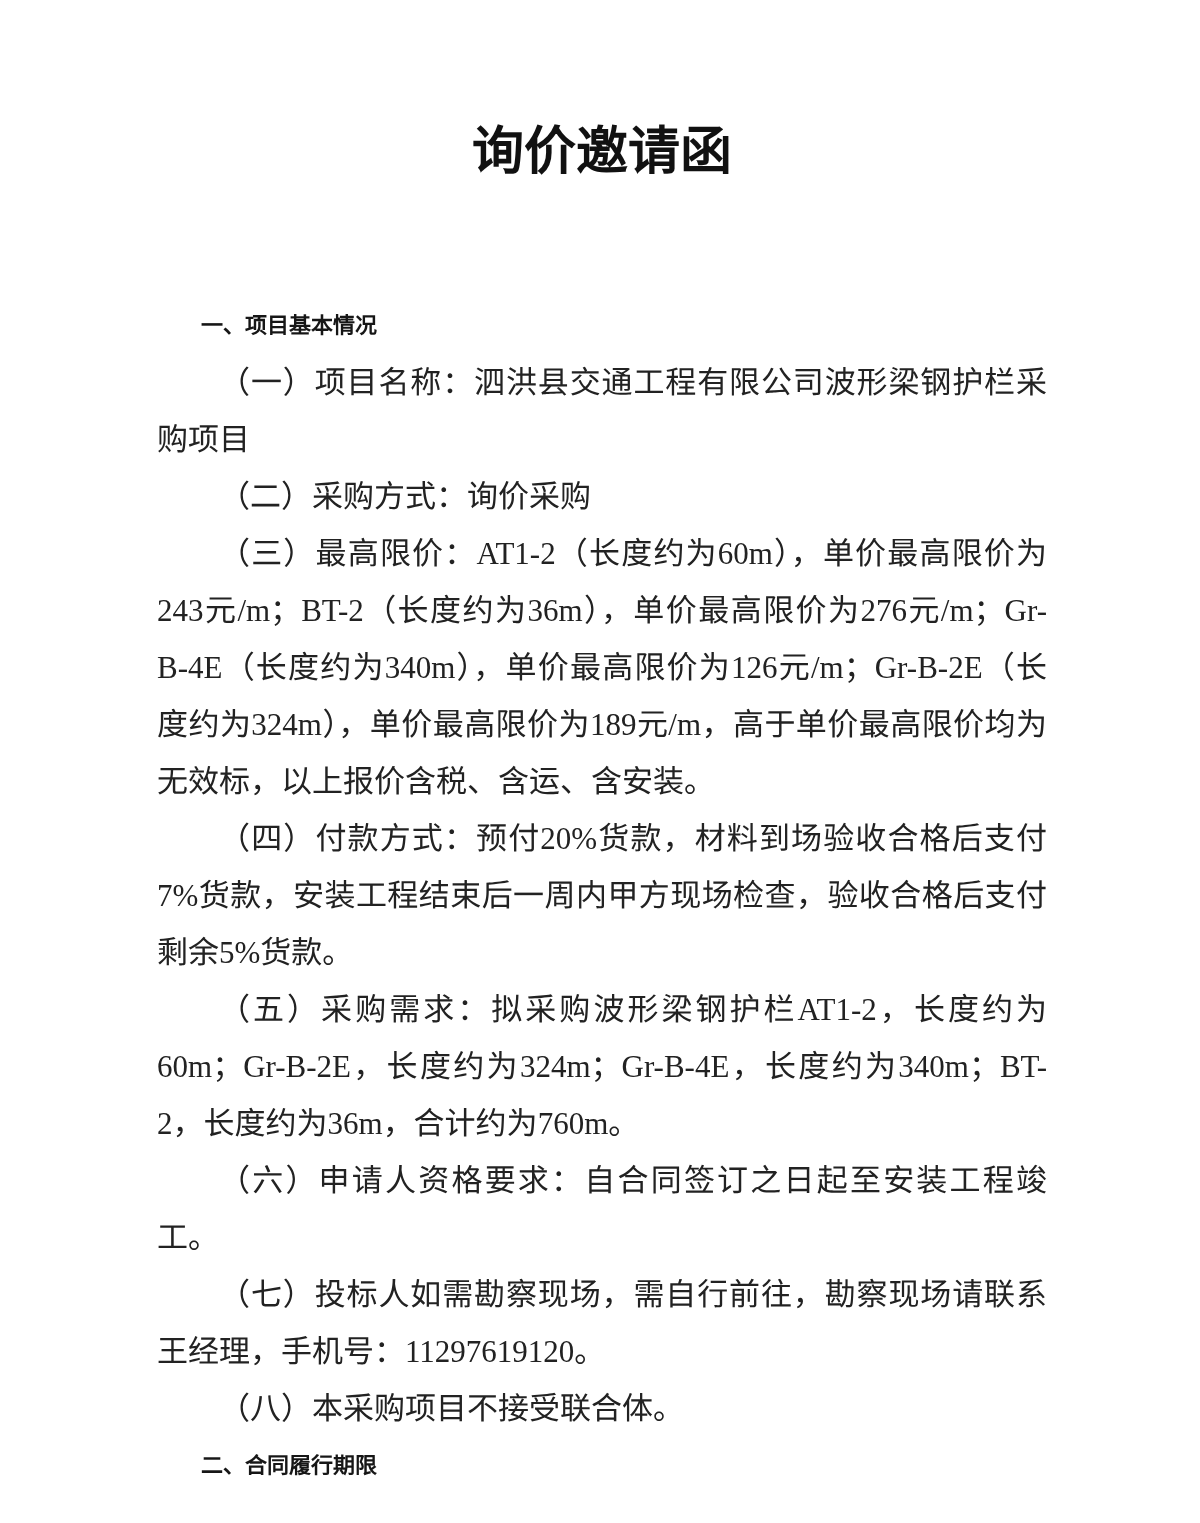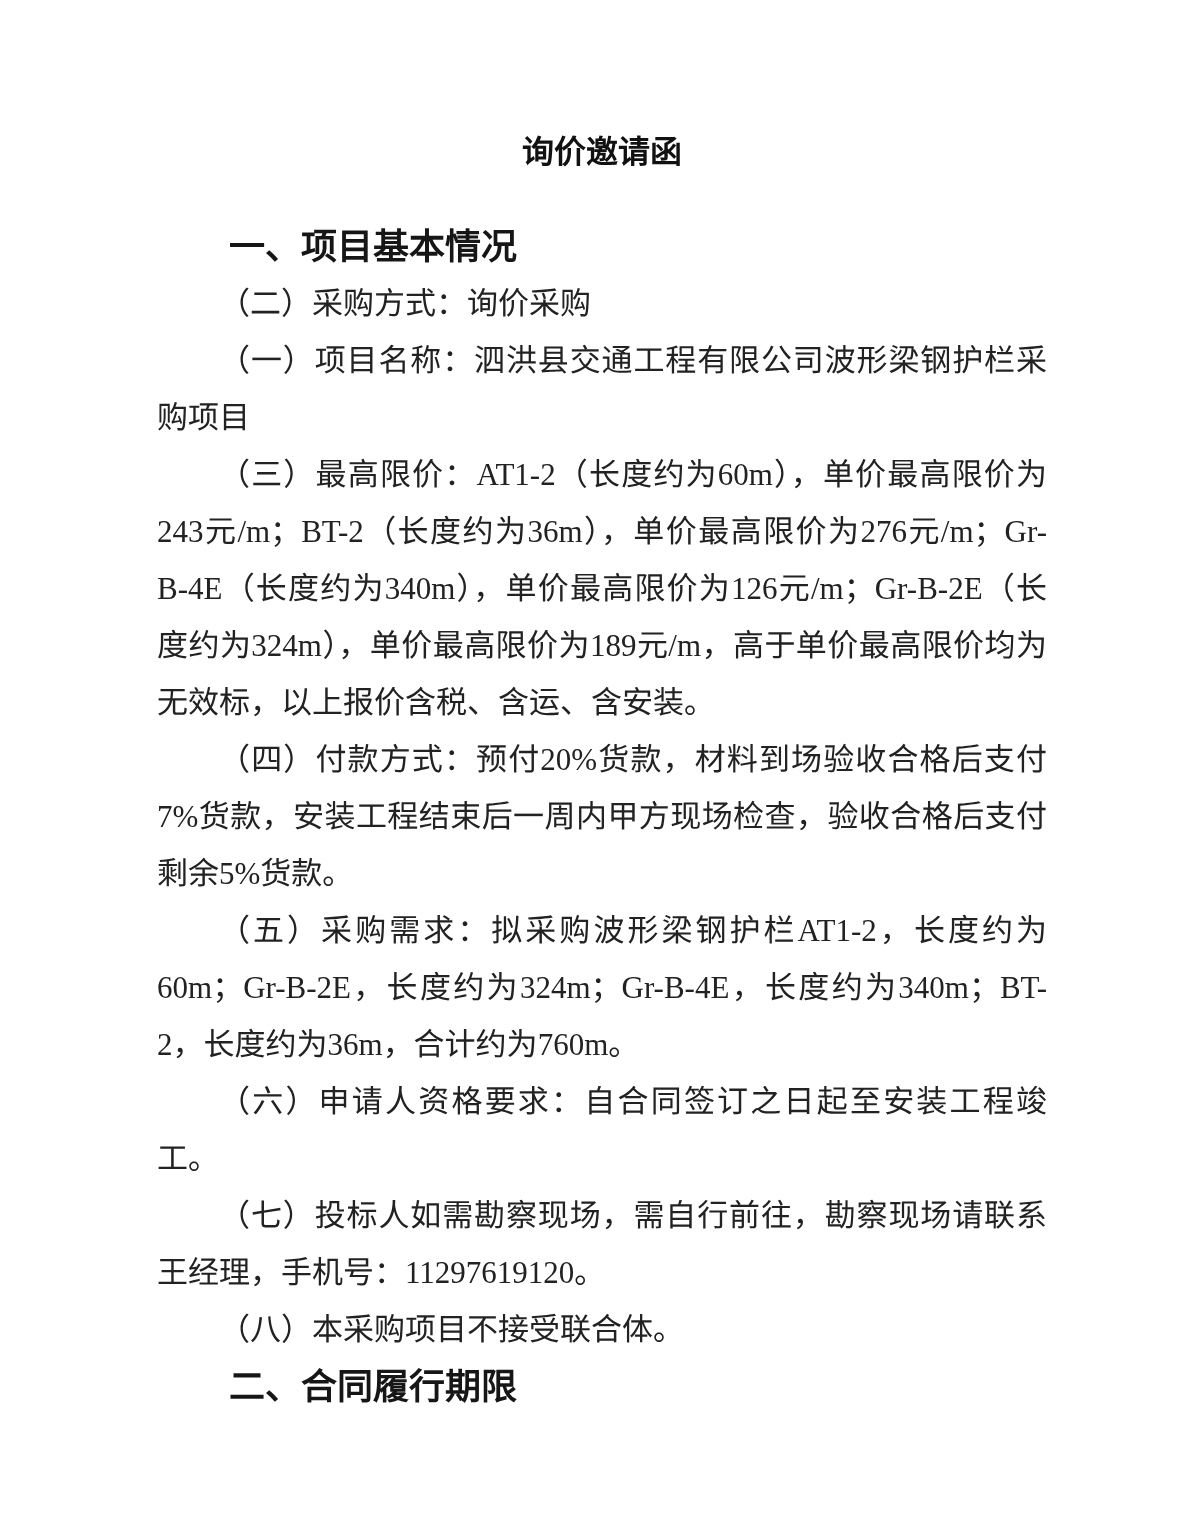--- a/index.html
+++ b/index.html
@@ -15,57 +15,57 @@
     box-sizing: border-box;
     margin: 0 auto;
     padding: 122px 153px 0 157px;
     background: #ffffff;
     color: #1e1e1e;
     overflow: hidden;
   }
   .doc-title {
     font-family: "Liberation Serif", "DejaVu Serif", serif;
     font-weight: 700;
-    font-size: 32px;
+    font-size: 52px;
     line-height: 60px;
     text-align: center;
-    margin: 0 0 36px 0;
+    margin: 0 0 115px 0;
     color: #111111;
   }
   .doc-body {
     font-family: "Liberation Serif", "DejaVu Serif", serif;
     font-size: 31px;
     line-height: 57px;
     text-align: justify;
     color: #222222;
   }
   .doc-body p {
     margin: 0;
     padding: 0;
     text-indent: 2em;
   }
   .doc-body p.heading {
     font-family: "Liberation Sans", "DejaVu Sans", sans-serif;
-    font-size: 36px;
+    font-size: 22px;
     font-weight: 700;
     color: #161616;
   }
   .doc-body .b {
     font-weight: 400;
   }
 </style>
 </head>
 <body>
 
 <div class="page">
   <h1 class="doc-title">询价邀请函</h1>
   <div class="doc-body">
       <p class="heading"><span>一、项目基本情况</span></p>
+      <p class="para"><span>（一）项目名称：泗洪县交通工程有限公司波形梁钢护栏采购项目</span></p>
       <p class="para"><span>（二）采购方式：询价采购</span></p>
-      <p class="para"><span>（一）项目名称：泗洪县交通工程有限公司波形梁钢护栏采购项目</span></p>
       <p class="para"><span>（三）最高限价：</span><span class="b">AT1-2</span><span>（长度约为</span><span class="b">60m</span><span>），单价最高限价为</span><span class="b">243</span><span>元/m；</span><span class="b">BT-2</span><span>（长度约为</span><span class="b">36m</span><span>），单价最高限价为</span><span class="b">276</span><span>元/m；</span><span class="b">Gr-B-4E</span><span>（长度约为</span><span class="b">340m</span><span>），单价最高限价为</span><span class="b">126</span><span>元/m；</span><span class="b">Gr-B-2E</span><span>（长度约为</span><span class="b">324m</span><span>），单价最高限价为</span><span class="b">189</span><span>元/m，高于单价最高限价均为无效标，以上报价含税、含运、含安装。</span></p>
       <p class="para"><span>（四）付款方式：预付</span><span class="b">20%</span><span>货款，材料到场验收合格后支付</span><span class="b">7%</span><span>货款，安装工程结束后一周内甲方现场检查，验收合格后支付剩余</span><span class="b">5%</span><span>货款。</span></p>
       <p class="para"><span>（五）采购需求：拟采购波形梁钢护栏</span><span class="b">AT1-2</span><span>，长度约为</span><span class="b">60m</span><span>；</span><span class="b">Gr-B-2E</span><span>，长度约为</span><span class="b">324m</span><span>；</span><span class="b">Gr-B-4E</span><span>，长度约为</span><span class="b">340m</span><span>；</span><span class="b">BT-2</span><span>，长度约为</span><span class="b">36m</span><span>，合计约为</span><span class="b">760m</span><span>。</span></p>
       <p class="para"><span>（六）申请人资格要求：自合同签订之日起至安装工程竣工。</span></p>
       <p class="para"><span>（七）投标人如需勘察现场，需自行前往，勘察现场请联系王经理，手机号：11297619120。</span></p>
       <p class="para"><span>（八）本采购项目不接受联合体。</span></p>
       <p class="heading"><span>二、合同履行期限</span></p>
     </div>
 </div>
 

